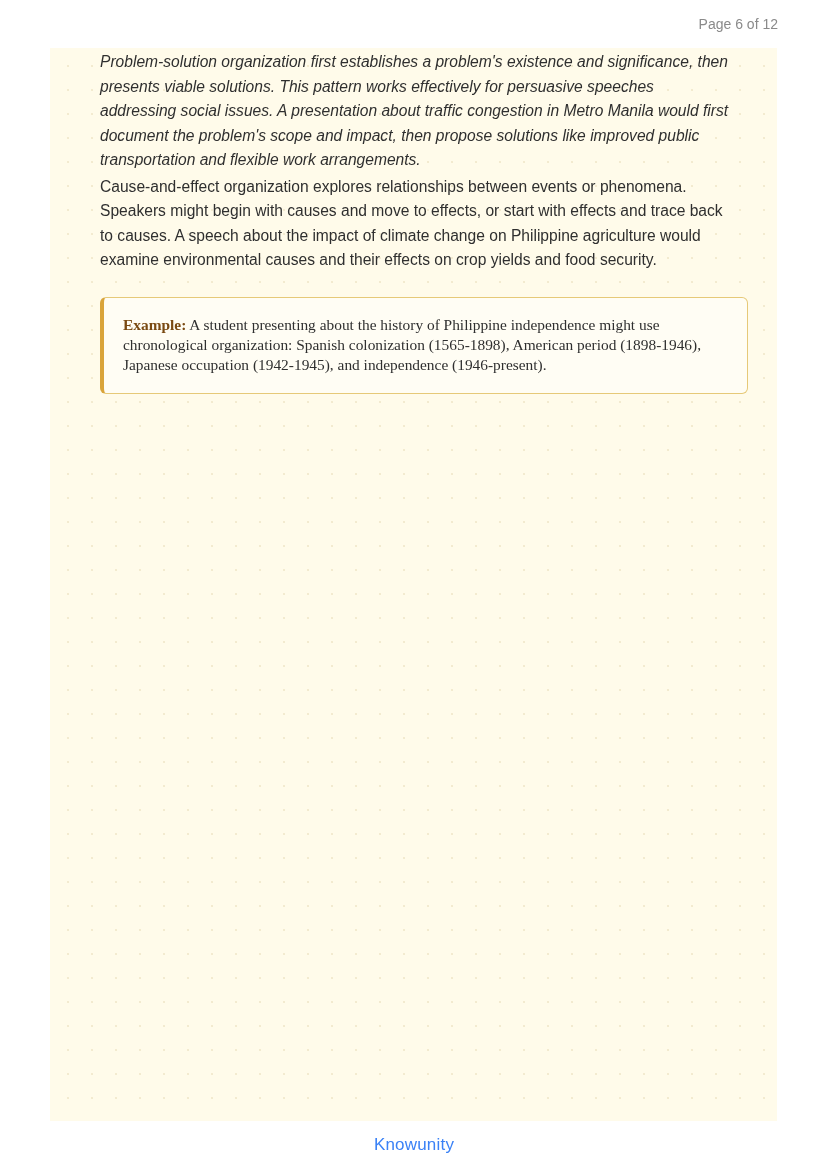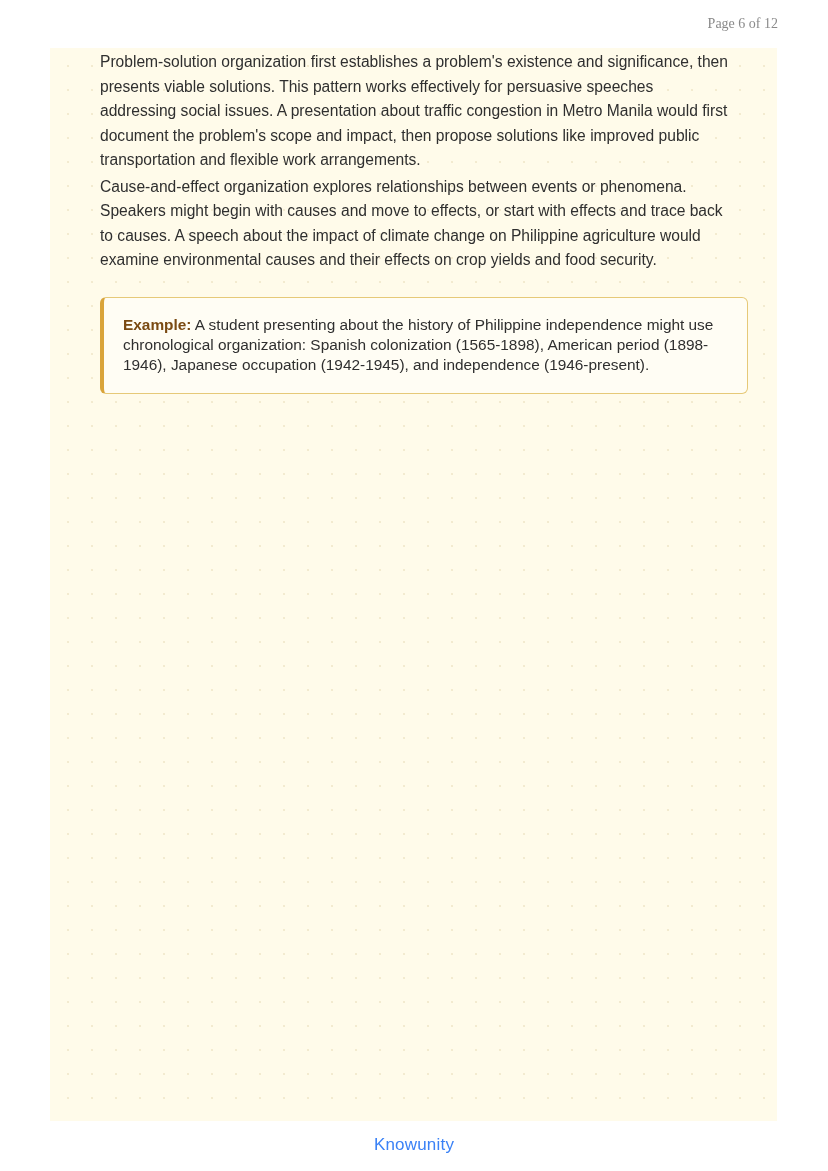--- a/index.html
+++ b/index.html
@@ -11,21 +11,21 @@
     width: 828px;
     height: 1171px;
     position: relative;
     overflow: hidden;
     font-family: "Liberation Sans", "DejaVu Sans", sans-serif;
   }
   .page-number {
     position: absolute;
     top: 16px;
     right: 50px;
-    font-family: Liberation Serif, serif;
+    font-family: Liberation Sans, sans-serif;
     font-size: 14px;
     color: #8a8a8a;
   }
   .sheet {
     position: absolute;
     left: 50px;
     top: 48px;
     width: 727px;
     height: 1073px;
     background-color: #fffbea;
@@ -40,33 +40,35 @@
     width: 630px;
   }
   .para {
     font-size: 15.6px;
     line-height: 24.5px;
     color: #2f2f2f;
     margin: 0;
   }
   .para.first {
     margin-top: 2px;
+    font-style: italic;
   }
   .para + .para {
     margin-top: 2px;
   }
   .example-box {
     margin-top: 24px;
     width: 604px;
     background: #fffdf4;
     border: 1.5px solid #e6c978;
     border-left: 4px solid #d9a43a;
     border-radius: 6px;
     padding: 17px 20px 18px 19px;
     box-sizing: content-box;
+    font-family: Liberation Serif, serif;
   }
   .example-text {
     font-size: 15.4px;
     line-height: 20px;
     color: #2f2f2f;
     margin: 0;
   }
   .example-label {
     font-weight: bold;
     color: #7a4a12;

